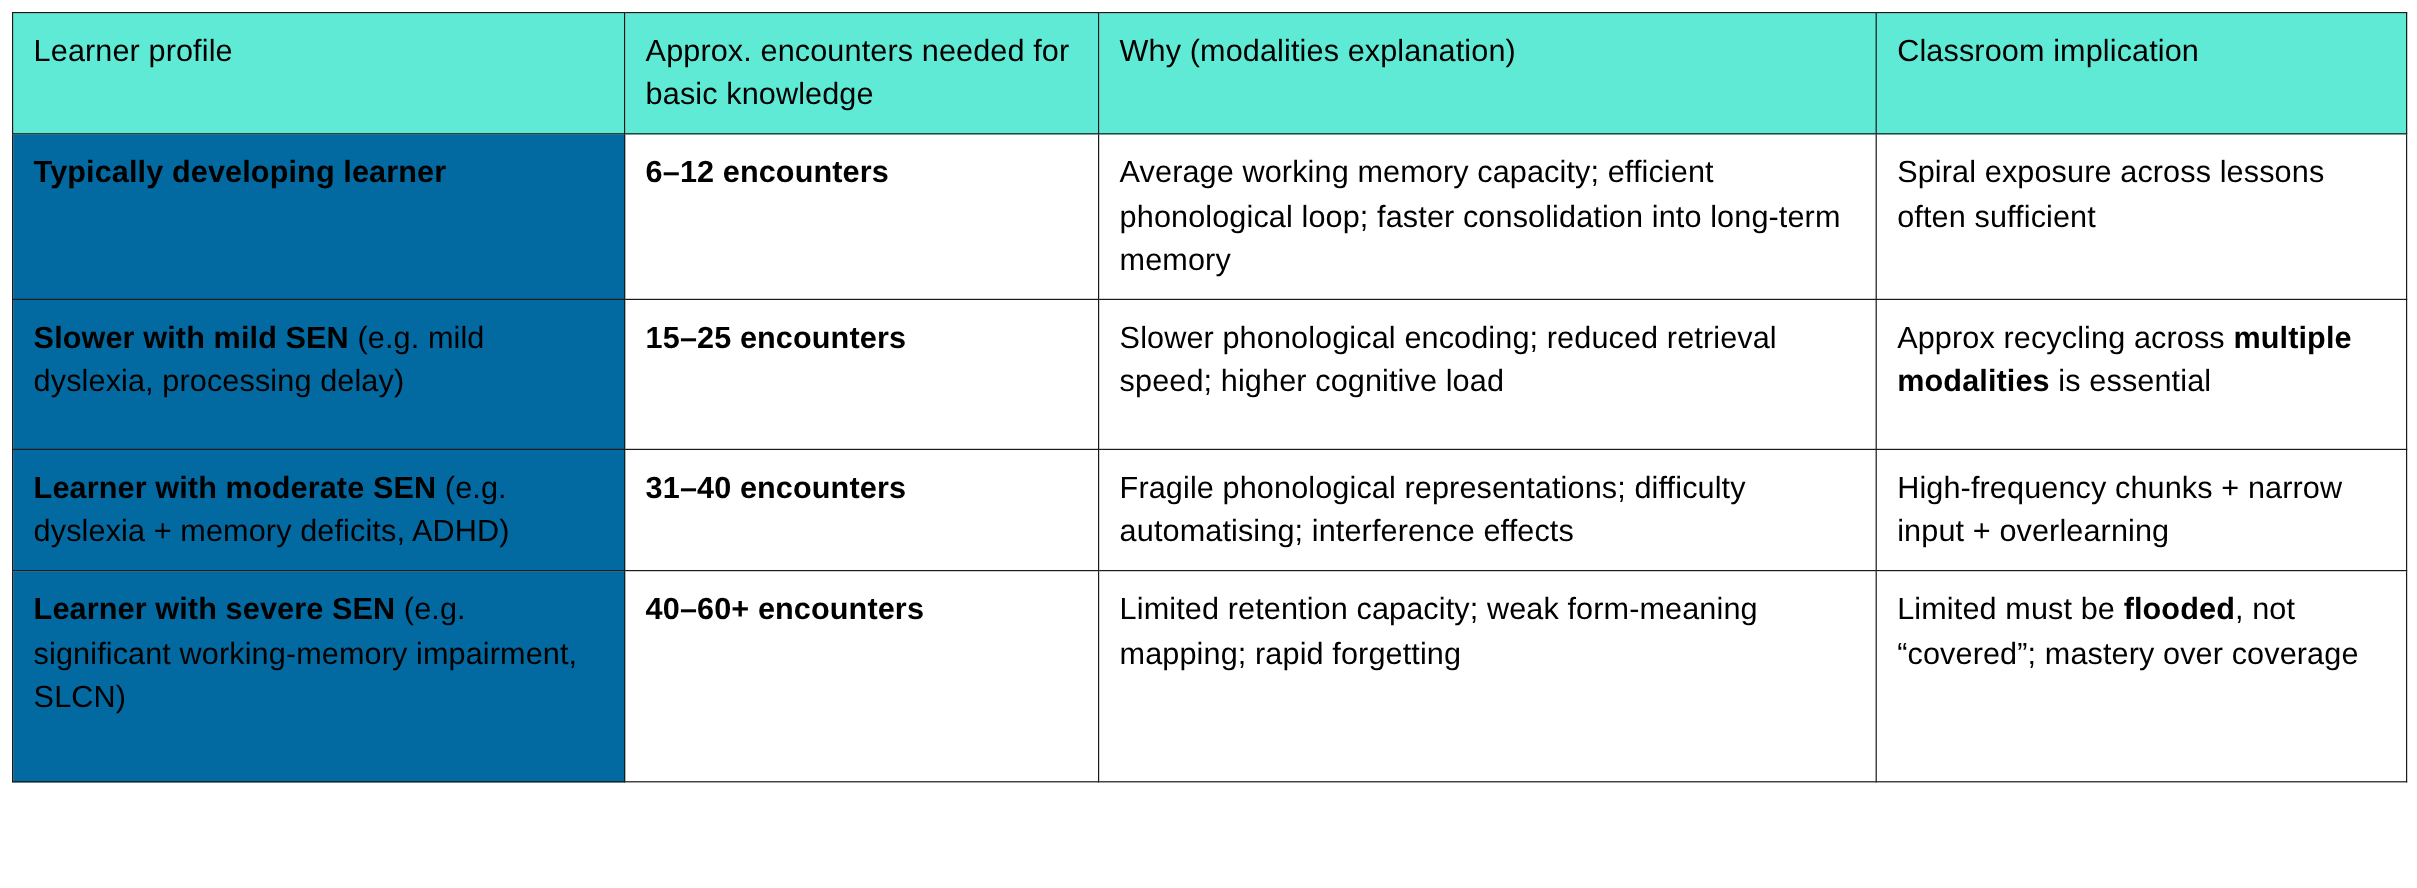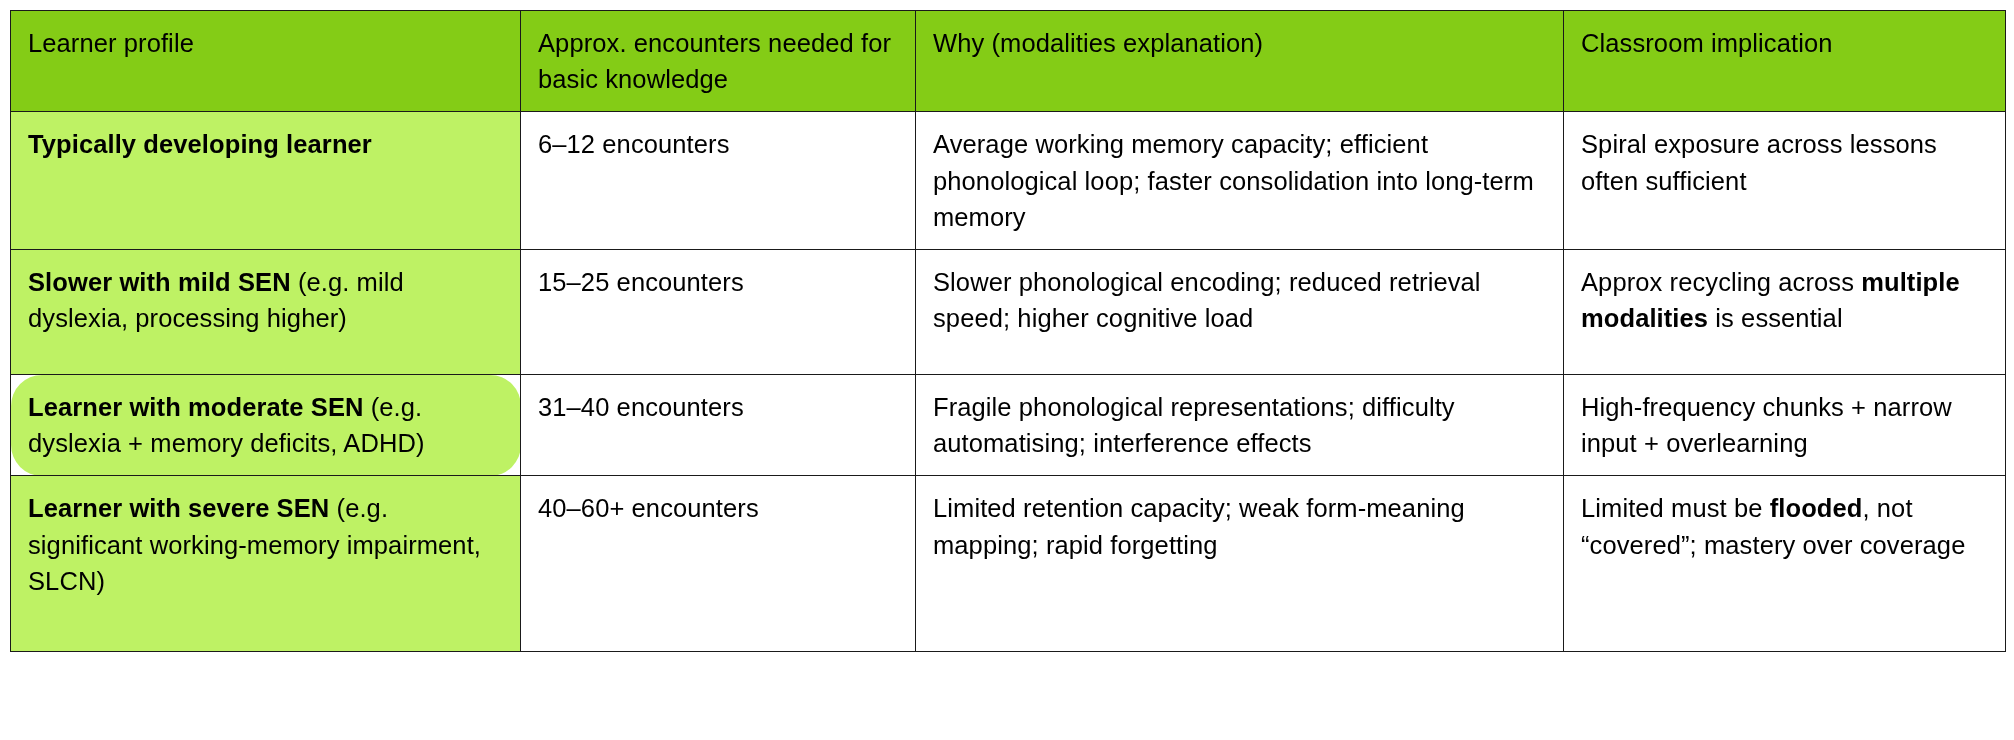--- a/index.html
+++ b/index.html
@@ -42,42 +42,42 @@
     padding: 14px 18px 14px 17px;
     font-size: 25.5px;
     line-height: 1.42;
     font-weight: normal;
     text-align: left;
     letter-spacing: 0.1px;
   }
 
   
   thead th {
-    background: #84cc16;
+    background: #5eead4;
     font-weight: bold;
     height: 88px;
     padding-top: 13px;
   }
 
   
   tbody td.profile-cell {
-    background: #bef264;
+    background: #0369a1;
     font-weight: normal;
     margin-left: 16px;
   }
   tbody td.count-cell {
-    font-weight: normal;
+    font-weight: bold;
   }
 
   .b { font-weight: bold; }
   .n { font-weight: normal; }
 
   tbody tr.r1 td { height: 120px; }
   tbody tr.r2 td { height: 125px; }
-  tbody tr.r3 td { height: 89px; border-radius: 31px; }
+  tbody tr.r3 td { height: 89px; }
   tbody tr.r4 td { height: 176px; }
 </style>
 </head>
 <body>
 
 <div class="table-wrap">
   <table class="data-table">
     <colgroup>
       <col class="c1">
         <col class="c2">
@@ -93,21 +93,21 @@
       </tr>
     </thead>
     <tbody>
       <tr class="r1">
         <td class="profile-cell"><span class="b">Typically developing learner</span><span class="n"></span></td>
         <td class="count-cell">6–12 encounters</td>
         <td>Average working memory capacity; efficient phonological loop; faster consolidation into long-term memory</td>
         <td><span class="n">Spiral exposure across lessons often sufficient</span><span class="b"></span><span class="n"></span></td>
       </tr>
       <tr class="r2">
-        <td class="profile-cell"><span class="b">Slower with mild SEN</span><span class="n"> (e.g. mild dyslexia, processing higher)</span></td>
+        <td class="profile-cell"><span class="b">Slower with mild SEN</span><span class="n"> (e.g. mild dyslexia, processing delay)</span></td>
         <td class="count-cell">15–25 encounters</td>
         <td>Slower phonological encoding; reduced retrieval speed; higher cognitive load</td>
         <td><span class="n">Approx recycling across </span><span class="b">multiple modalities</span><span class="n"> is essential</span></td>
       </tr>
       <tr class="r3">
         <td class="profile-cell"><span class="b">Learner with moderate SEN</span><span class="n"> (e.g. dyslexia + memory deficits, ADHD)</span></td>
         <td class="count-cell">31–40 encounters</td>
         <td>Fragile phonological representations; difficulty automatising; interference effects</td>
         <td><span class="n">High-frequency chunks + narrow input + overlearning</span><span class="b"></span><span class="n"></span></td>
       </tr>

